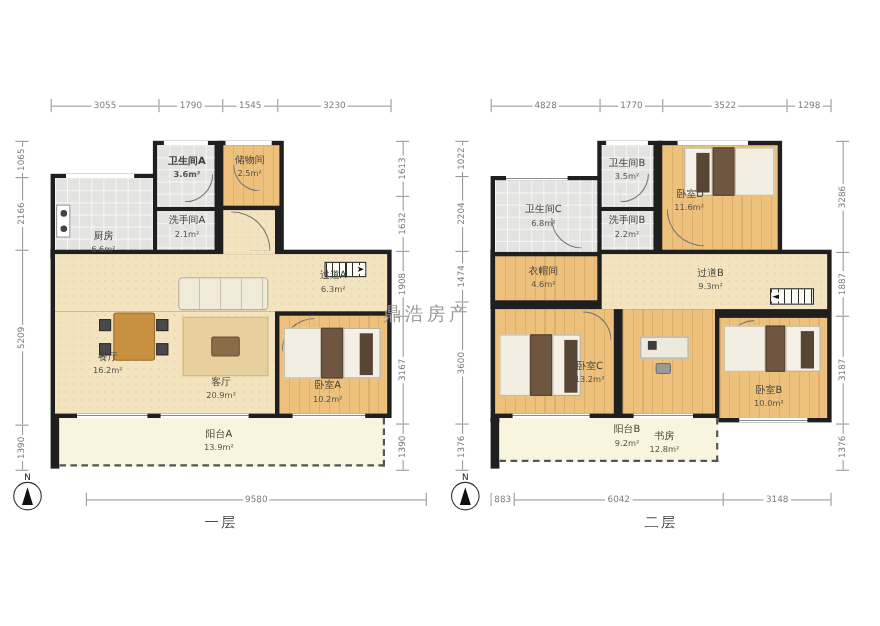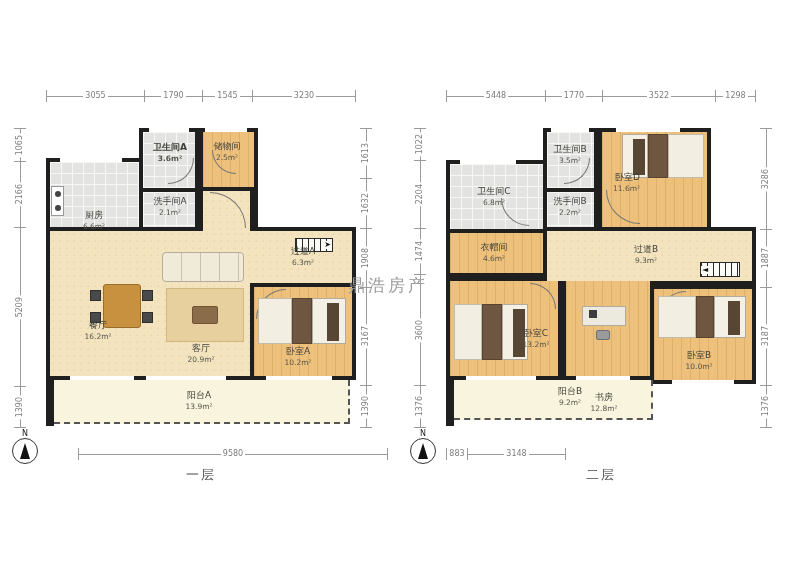--- a/index.html
+++ b/index.html
@@ -212,21 +212,21 @@
       <span class="ar">10.2m²</span>
     </div>
   <div class="room-label" style="left:113px;top:262px;width:80px;">
       <span class="nm">阳台A</span>
       <span class="ar">13.9m²</span>
     </div>
 </div>
 
 <div class="hruler" style="left:446px;top:90px;width:310px;">
   <div class="seg" style="flex:0 0 99px">
-      <span>5448</span>
+      <span>4828</span>
     </div>
   <div class="seg" style="flex:0 0 57px">
       <span>1770</span>
     </div>
   <div class="seg" style="flex:0 0 113px">
       <span>3522</span>
     </div>
   <div class="seg" style="flex:0 0 41px">
       <span>1298</span>
     </div>
@@ -258,20 +258,23 @@
   <div class="seg" style="flex:0 0 98px">
       <span>3187</span>
     </div>
   <div class="seg" style="flex:0 0 43px">
       <span>1376</span>
     </div>
 </div>
 <div class="hruler" style="left:446px;top:448px;width:310px;">
   <div class="seg" style="flex:0 0 21px">
       <span>883</span>
+    </div>
+  <div class="seg" style="flex:0 0 190px">
+      <span>6042</span>
     </div>
   <div class="seg" style="flex:0 0 99px">
       <span>3148</span>
     </div>
 </div>
 <div class="floor-title" style="left:446px;top:466px;">二层</div>
 <div class="compass" style="left:408px;top:430px;">
   <span class="n">N</span>
   <span class="circle">
       <span class="tri"></span>

